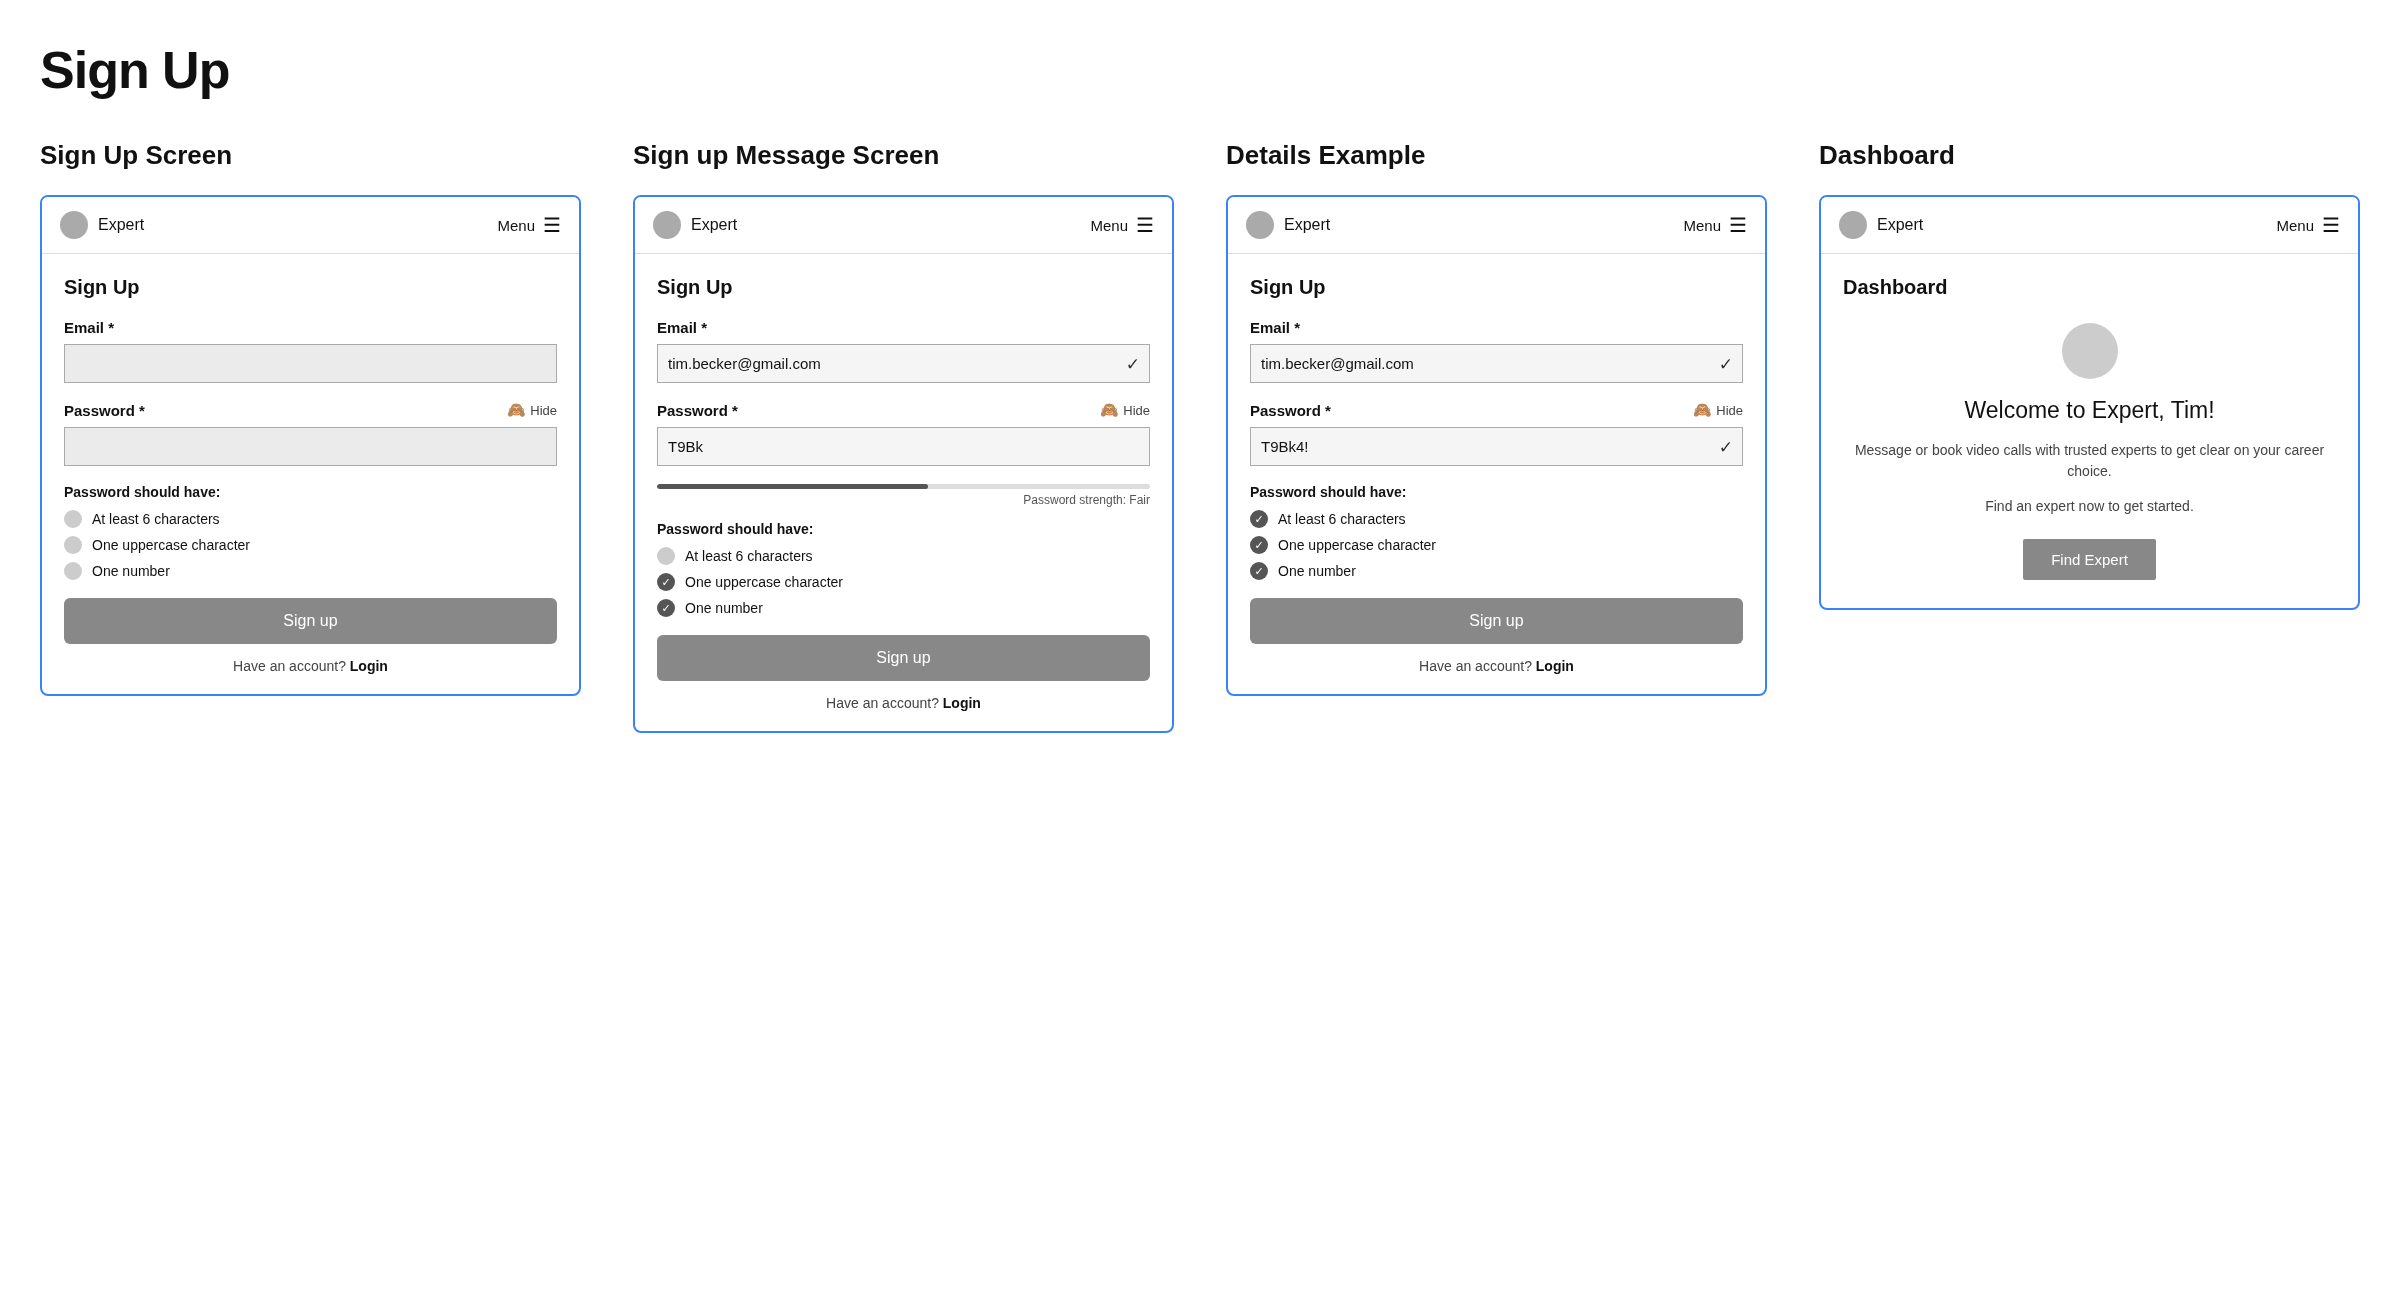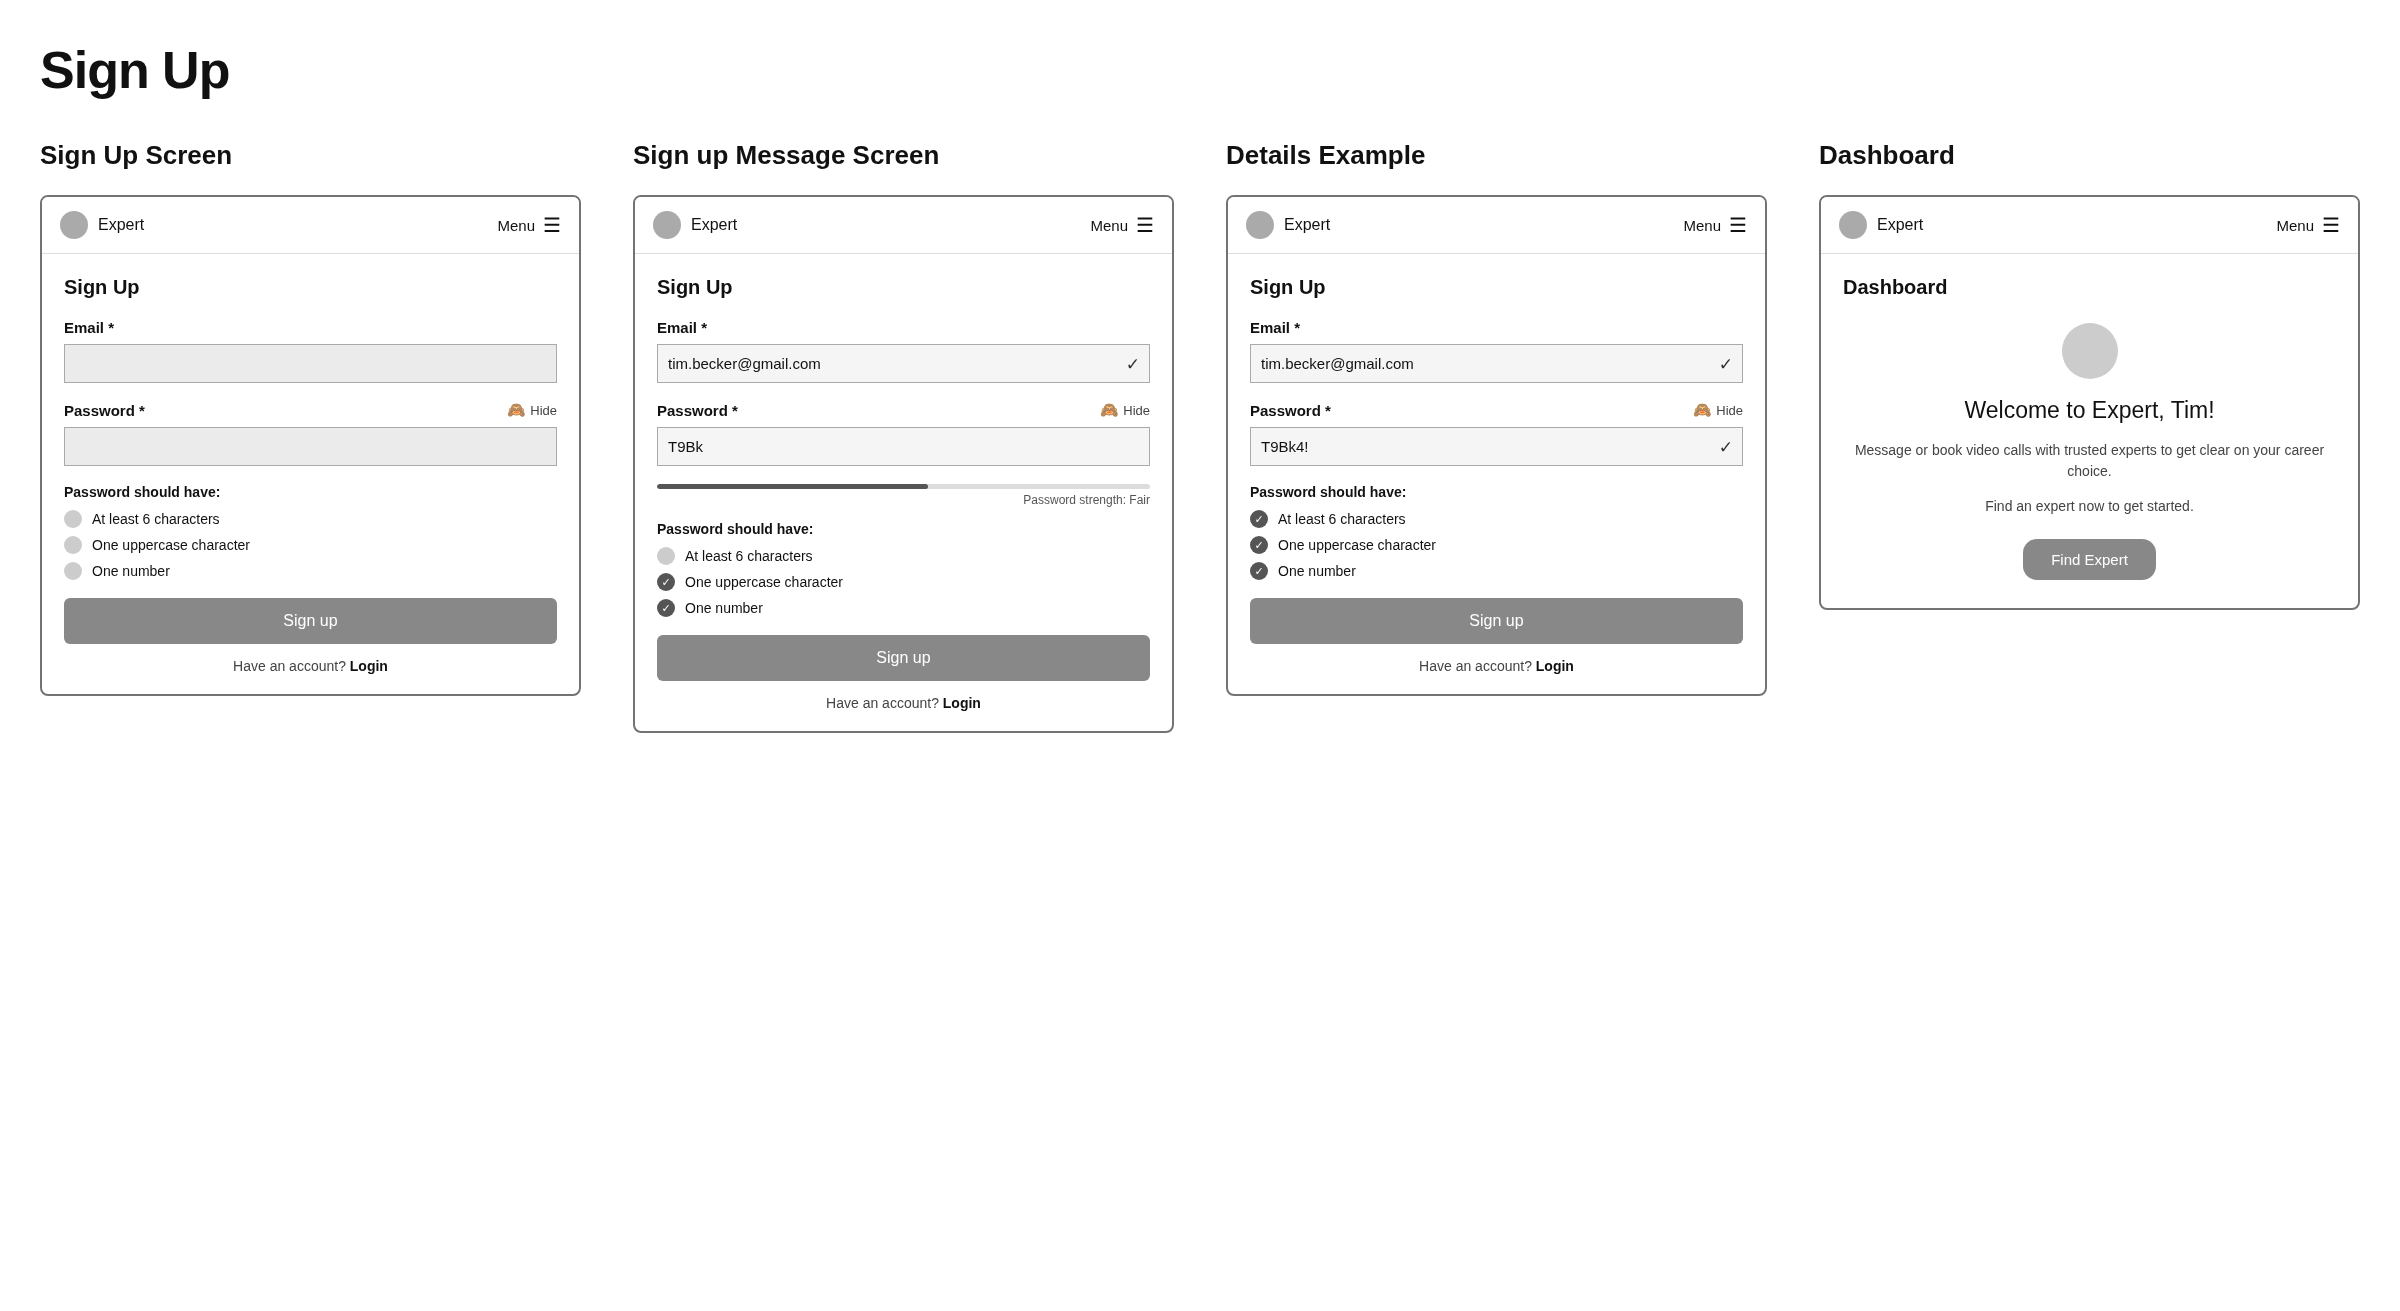--- a/index.html
+++ b/index.html
@@ -25,21 +25,21 @@
       flex-direction: column;
       gap: 16px;
       flex: 1;
     }
     .screen-heading {
       font-size: 26px;
       font-weight: 700;
       margin-bottom: 8px;
     }
     .phone-frame {
-      border: 2px solid #737373;
+      border: 2px solid #3b82f6;
       border-radius: 8px;
       overflow: hidden;
       background: #fff;
     }
     
     .nav-bar {
       display: flex;
       align-items: center;
       justify-content: space-between;
       padding: 14px 18px;
@@ -230,21 +230,21 @@
     .dashboard-desc {
       font-size: 14px;
       color: #444;
       line-height: 1.5;
       margin-bottom: 14px;
     }
     .find-expert-btn {
       background: #888;
       color: #fff;
       border: none;
-      border-radius: 14px;
+      border-radius: 2px;
       padding: 12px 28px;
       font-size: 15px;
       font-weight: 500;
       cursor: pointer;
       margin-top: 8px;
     }
   </style>
 </head>
 <body>
 

